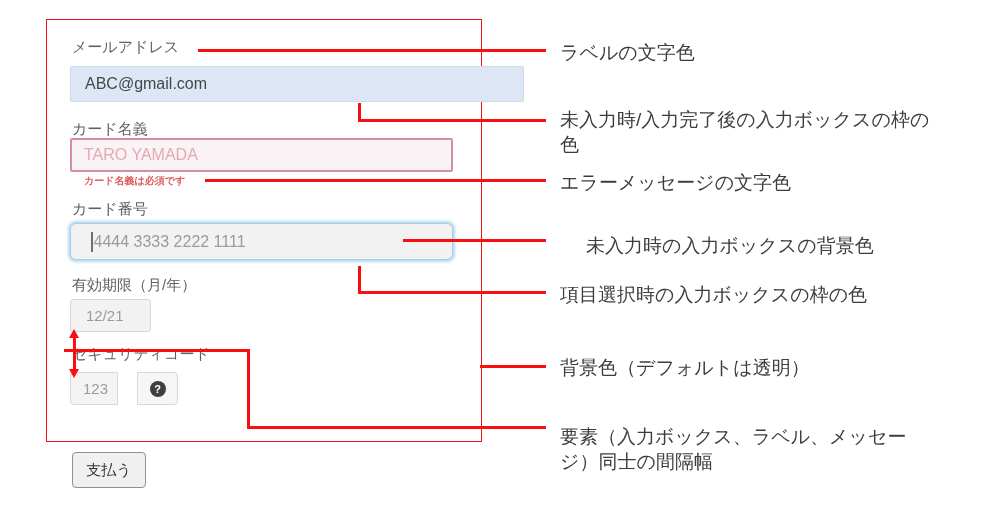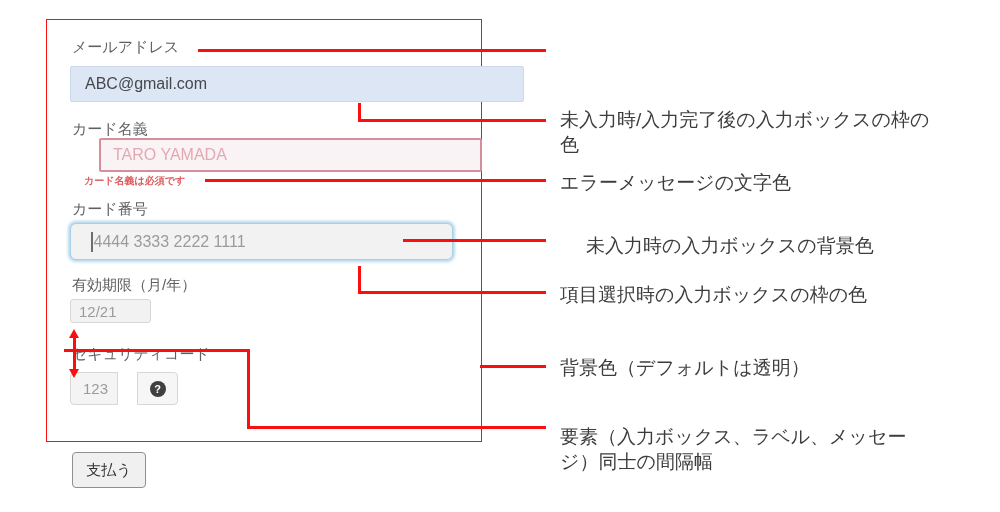--- a/index.html
+++ b/index.html
@@ -16,28 +16,28 @@
   
   .ann{position:absolute;left:560px;width:384px;font-size:19px;line-height:25px;
        color:var(--annotation-text);letter-spacing:0;}
 
   
   .flabel{position:absolute;font-size:15px;color:var(--label-text);white-space:nowrap;}
   .finput{position:absolute;box-sizing:border-box;display:flex;align-items:center;font-size:16px;}
   .input-email{left:70px;top:66px;width:454px;height:36px;background:var(--filled-input-bg);
                border:1px solid var(--filled-input-border);border-radius:2px;padding-left:14px;color:var(--value-text);}
   .input-cardname{left:70px;top:138px;width:383px;height:34px;background:var(--error-input-bg);
-               border:2px solid var(--error-input-border);border-radius:2px;padding-left:12px;color:var(--error-placeholder);margin-left:29px;}
+               border:2px solid var(--error-input-border);border-radius:2px;padding-left:12px;color:var(--error-placeholder);}
   .error-msg{position:absolute;left:84px;top:174px;font-size:10px;font-weight:bold;color:var(--error-text);white-space:nowrap;}
   .input-cardnum{left:70px;top:223px;width:383px;height:37px;background:var(--empty-input-bg);
                border:1px solid var(--focus-border);border-radius:6px;padding-left:20px;color:var(--placeholder-grey);
                box-shadow:0 0 3px 2px var(--focus-glow);}
   .caret{display:inline-block;width:1.5px;height:20px;background:#6b6f73;margin-right:1px;}
-  .input-expiry{left:70px;top:299px;width:81px;height:24px;background:var(--empty-input-bg);
-               border:1px solid var(--small-input-border);border-radius:3px;padding-left:8px;color:var(--placeholder-grey);font-size:15px;}
+  .input-expiry{left:70px;top:299px;width:81px;height:33px;background:var(--empty-input-bg);
+               border:1px solid var(--small-input-border);border-radius:3px;padding-left:15px;color:var(--placeholder-grey);font-size:15px;}
   .input-cvc{left:70px;top:372px;width:48px;height:33px;background:var(--cvc-input-bg);
                border:1px solid var(--small-input-border);border-radius:4px 0 0 4px;padding-left:12px;color:var(--placeholder-grey);font-size:15px;}
   .cvc-addon{left:137px;top:372px;width:41px;height:33px;background:var(--cvc-addon-bg);
                border:1px solid var(--small-input-border);border-radius:0 4px 4px 0;justify-content:center;}
   .qicon{width:16px;height:16px;border-radius:50%;background:var(--help-icon-bg);color:#fff;
          font-size:11px;font-weight:bold;display:flex;align-items:center;justify-content:center;cursor:pointer;}
   .pay-btn{position:absolute;left:72px;top:452px;width:74px;height:36px;background:var(--button-bg);
            border:1px solid var(--button-border);border-radius:4px;font-size:15px;color:var(--button-text);
            display:flex;align-items:center;justify-content:center;cursor:pointer;
            font-family:"Liberation Sans","DejaVu Sans",sans-serif;}
@@ -90,20 +90,21 @@
   <div class="rline" style="left:358px;top:291px;width:188px;height:2.5px;"></div>
   <div class="rline" style="left:480px;top:365px;width:66px;height:2.5px;"></div>
   <div class="rline" style="left:64px;top:349px;width:186px;height:2.5px;"></div>
   <div class="rline" style="left:247px;top:349px;width:2.5px;height:79px;"></div>
   <div class="rline" style="left:247px;top:426px;width:299px;height:2.5px;"></div>
 
   <div class="rline" style="left:73px;top:336px;width:2.5px;height:34px;"></div>
   <div class="arrowhead up" style="left:68.5px;top:329px;"></div>
   <div class="arrowhead down" style="left:68.5px;top:369px;"></div>
 
+  <div class="ann" style="top:40px;">ラベルの文字色</div>
   <div class="ann" style="top:107px;">未入力時/入力完了後の入力ボックスの枠の色</div>
   <div class="ann" style="top:170px;">エラーメッセージの文字色</div>
   <div class="ann" style="top:233px;margin-left:26px;">未入力時の入力ボックスの背景色</div>
   <div class="ann" style="top:355px;">背景色（デフォルトは透明）</div>
   <div class="ann" style="top:282px;">項目選択時の入力ボックスの枠の色</div>
   <div class="ann" style="top:424px;">要素（入力ボックス、ラベル、メッセージ）同士の間隔幅</div>
 
 </div>
 
 </body></html>

